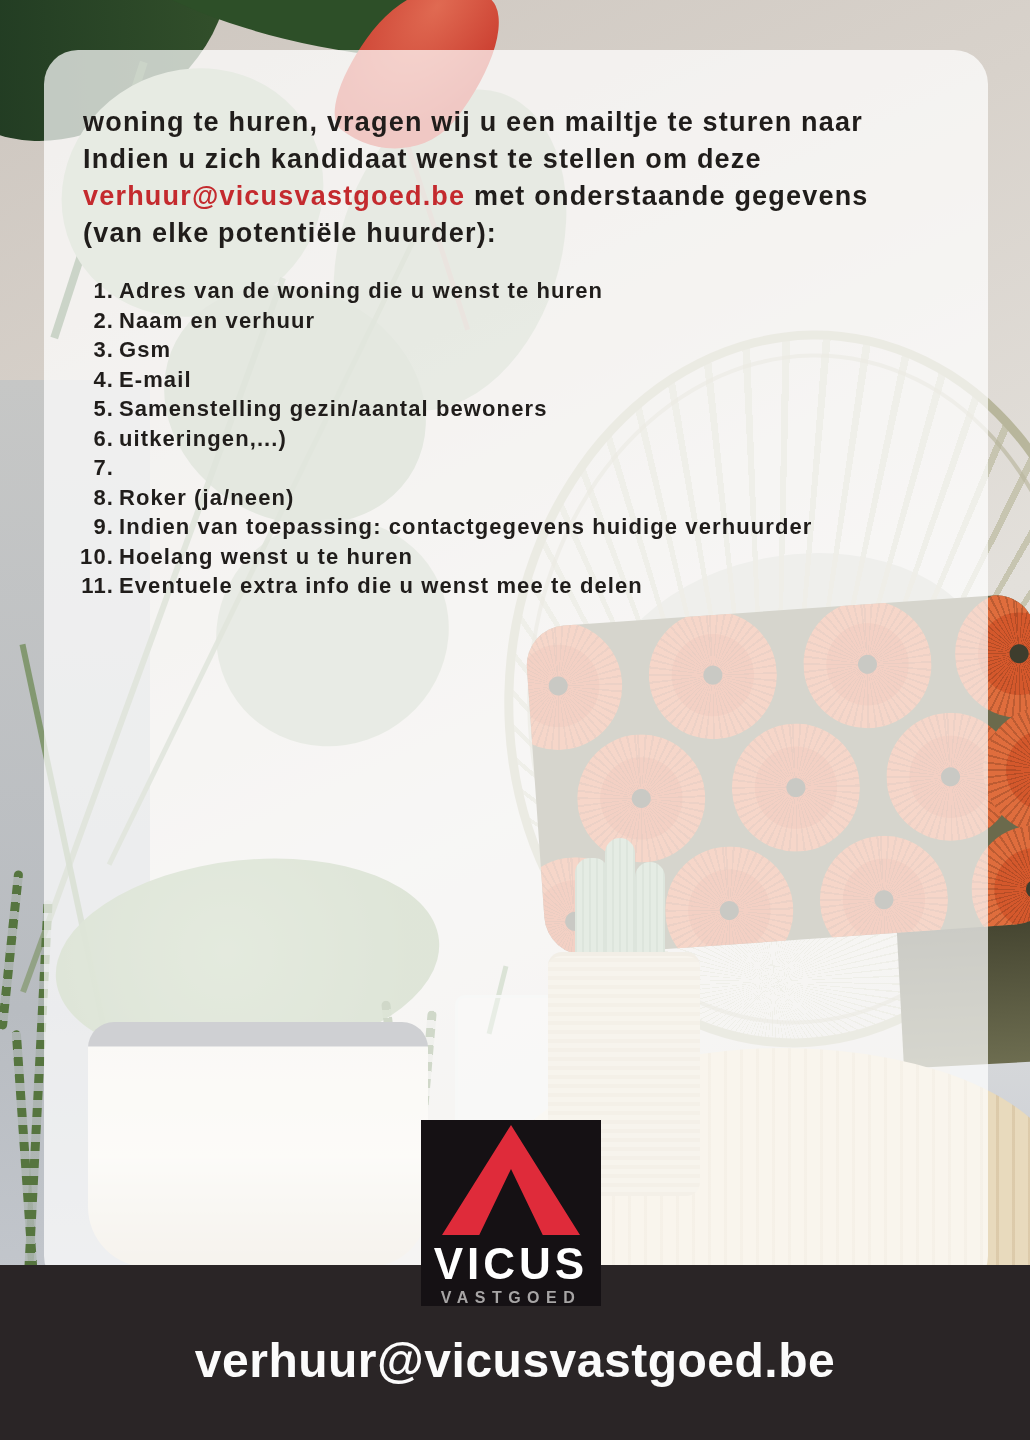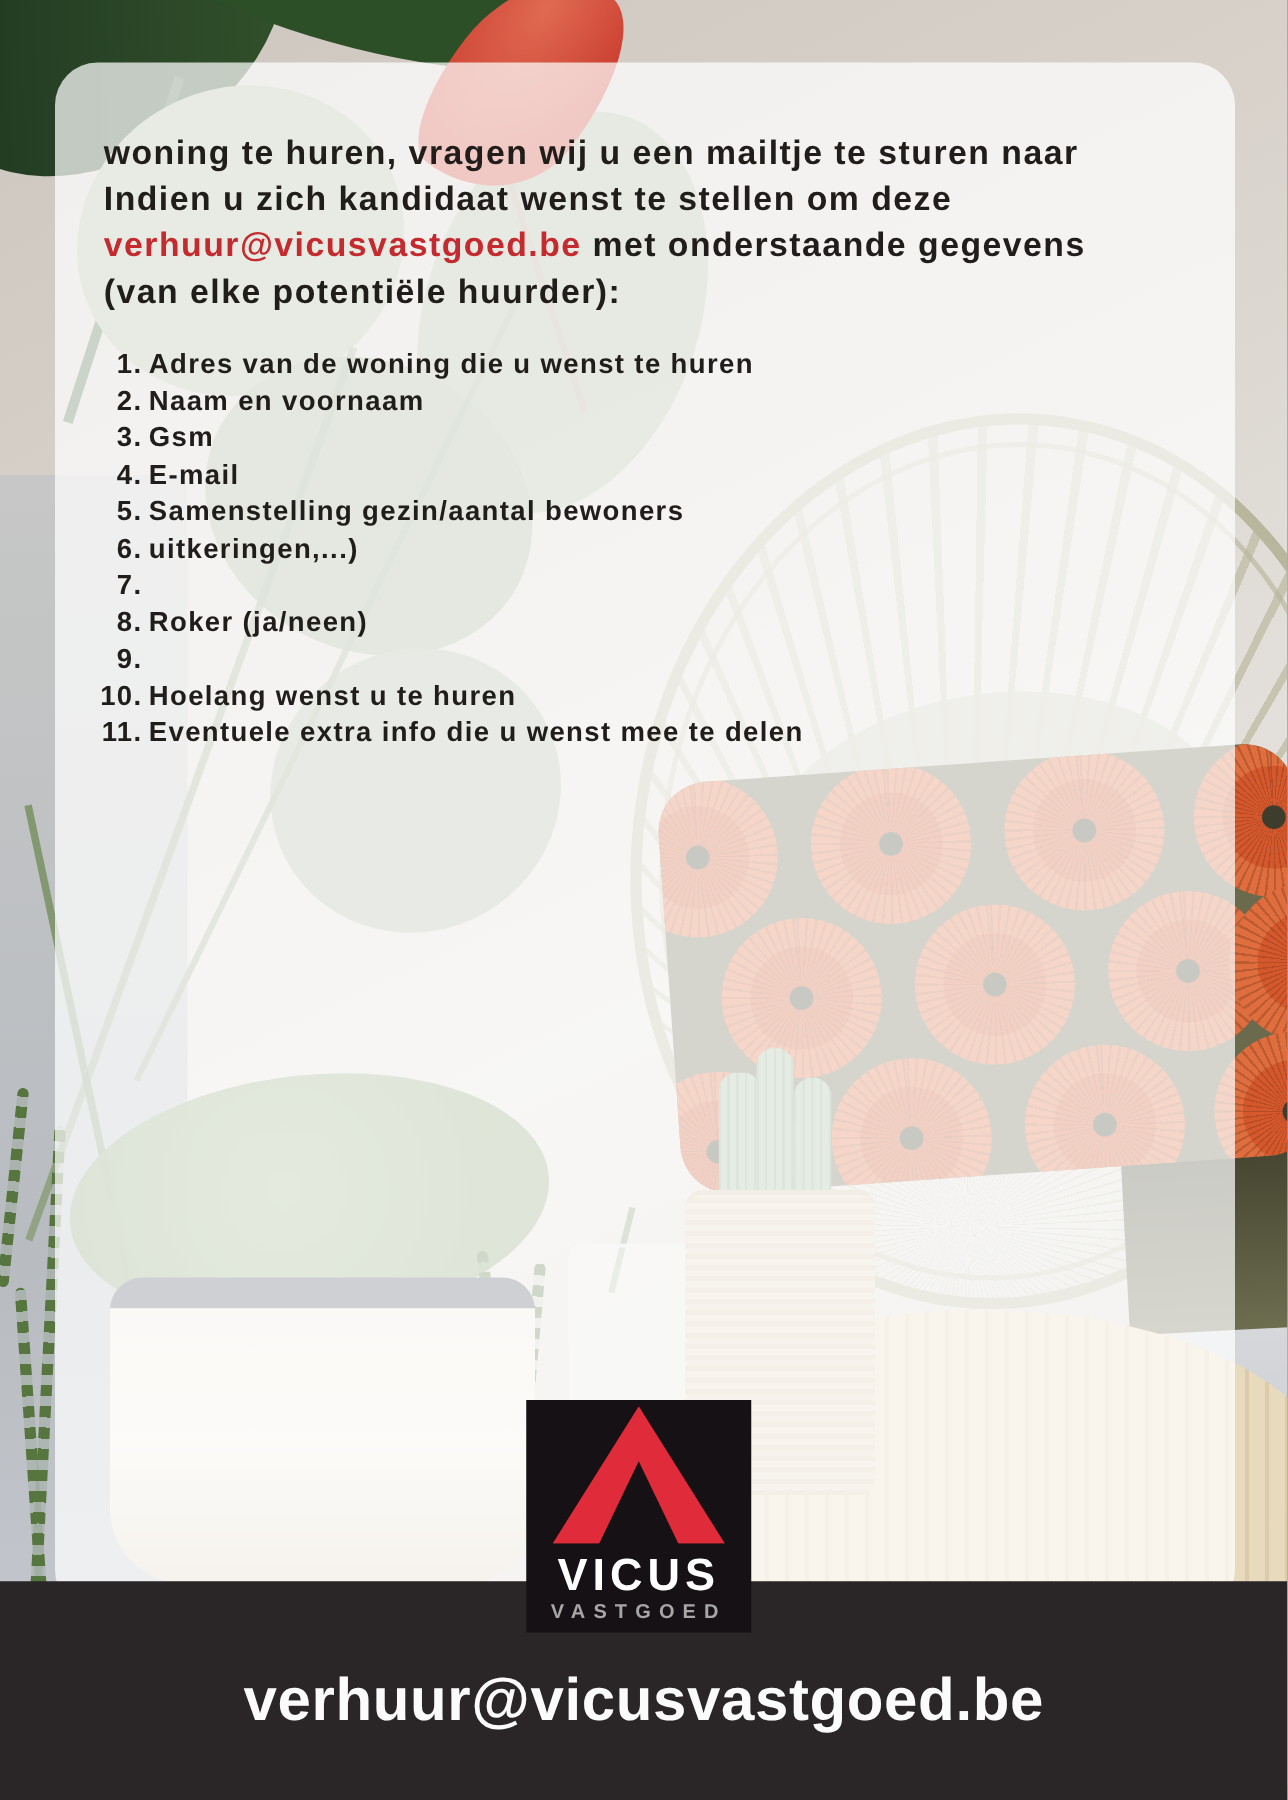--- a/index.html
+++ b/index.html
@@ -75,21 +75,21 @@
   .req-row{display:flex;align-items:flex-start;}
   .req-num{width:40px;text-align:right;flex:0 0 40px;}
   .req-text{margin-left:5px;white-space:nowrap;}
   
   .footer{left:0;top:1265px;width:1030px;height:175px;background:#2a2526;display:flex;align-items:center;justify-content:center;}
   .footer-email{color:#fbfbfb;font-size:48px;font-weight:bold;letter-spacing:.5px;transform:translateY(8px);}
   
   .logo{left:421px;top:1120px;width:180px;height:186px;background:#151114;display:flex;flex-direction:column;align-items:center;padding-top:5px;box-sizing:border-box;}
   .logo-caret{width:138px;height:110px;background:#df2b3a;
     clip-path:polygon(50% 0%,100% 100%,73% 100%,50% 40%,27% 100%,0% 100%);}
-  .logo-name{margin-top:7px;color:#ffffff;font-size:36px;font-weight:bold;letter-spacing:4px;line-height:1;}
+  .logo-name{margin-top:7px;color:#ffffff;font-size:44px;font-weight:bold;letter-spacing:4px;line-height:1;}
   .logo-sub{margin-top:4px;color:#a7a5a5;font-size:16px;font-weight:bold;letter-spacing:6.5px;line-height:1;}
 </style>
 </head>
 <body>
 
 <div class="page">
 
   <div class="abs wall"></div>
   <div class="abs wall-left"></div>
   <div class="abs wall-right-low"></div>
@@ -155,21 +155,21 @@
   <div class="abs reqlist" id="reqlist">
       <div class="req-row">
         <div class="req-num">1.</div>
         <div class="req-text">
           <div>Adres van de woning die u wenst te huren</div>
         </div>
       </div>
       <div class="req-row">
         <div class="req-num">2.</div>
         <div class="req-text">
-          <div>Naam en voornaam</div>
+          <div>Naam en verhuur</div>
         </div>
       </div>
       <div class="req-row">
         <div class="req-num">3.</div>
         <div class="req-text">
           <div>Gsm</div>
         </div>
       </div>
       <div class="req-row">
         <div class="req-num">4.</div>
@@ -193,20 +193,23 @@
         <div class="req-num">7.</div>
       </div>
       <div class="req-row">
         <div class="req-num">8.</div>
         <div class="req-text">
           <div>Roker (ja/neen)</div>
         </div>
       </div>
       <div class="req-row">
         <div class="req-num">9.</div>
+        <div class="req-text">
+          <div>Indien van toepassing: contactgegevens huidige verhuurder</div>
+        </div>
       </div>
       <div class="req-row">
         <div class="req-num">10.</div>
         <div class="req-text">
           <div>Hoelang wenst u te huren</div>
         </div>
       </div>
       <div class="req-row">
         <div class="req-num">11.</div>
         <div class="req-text">

